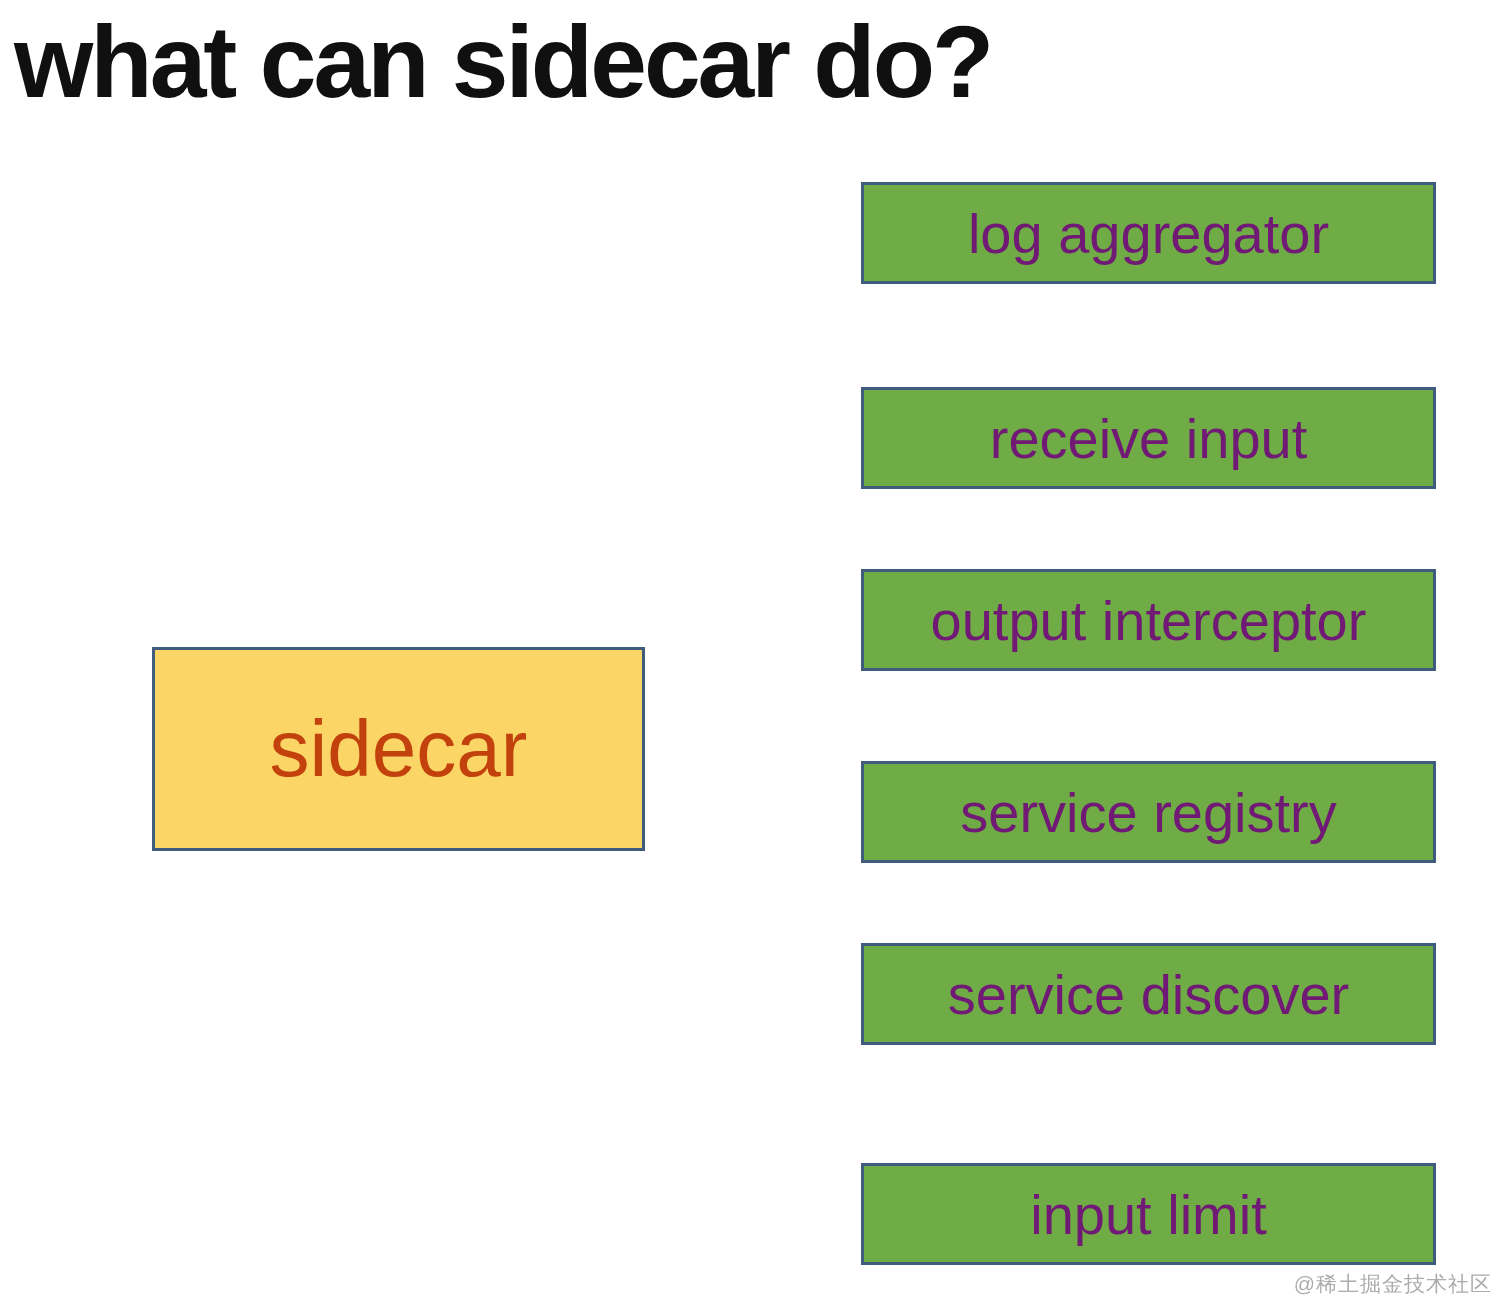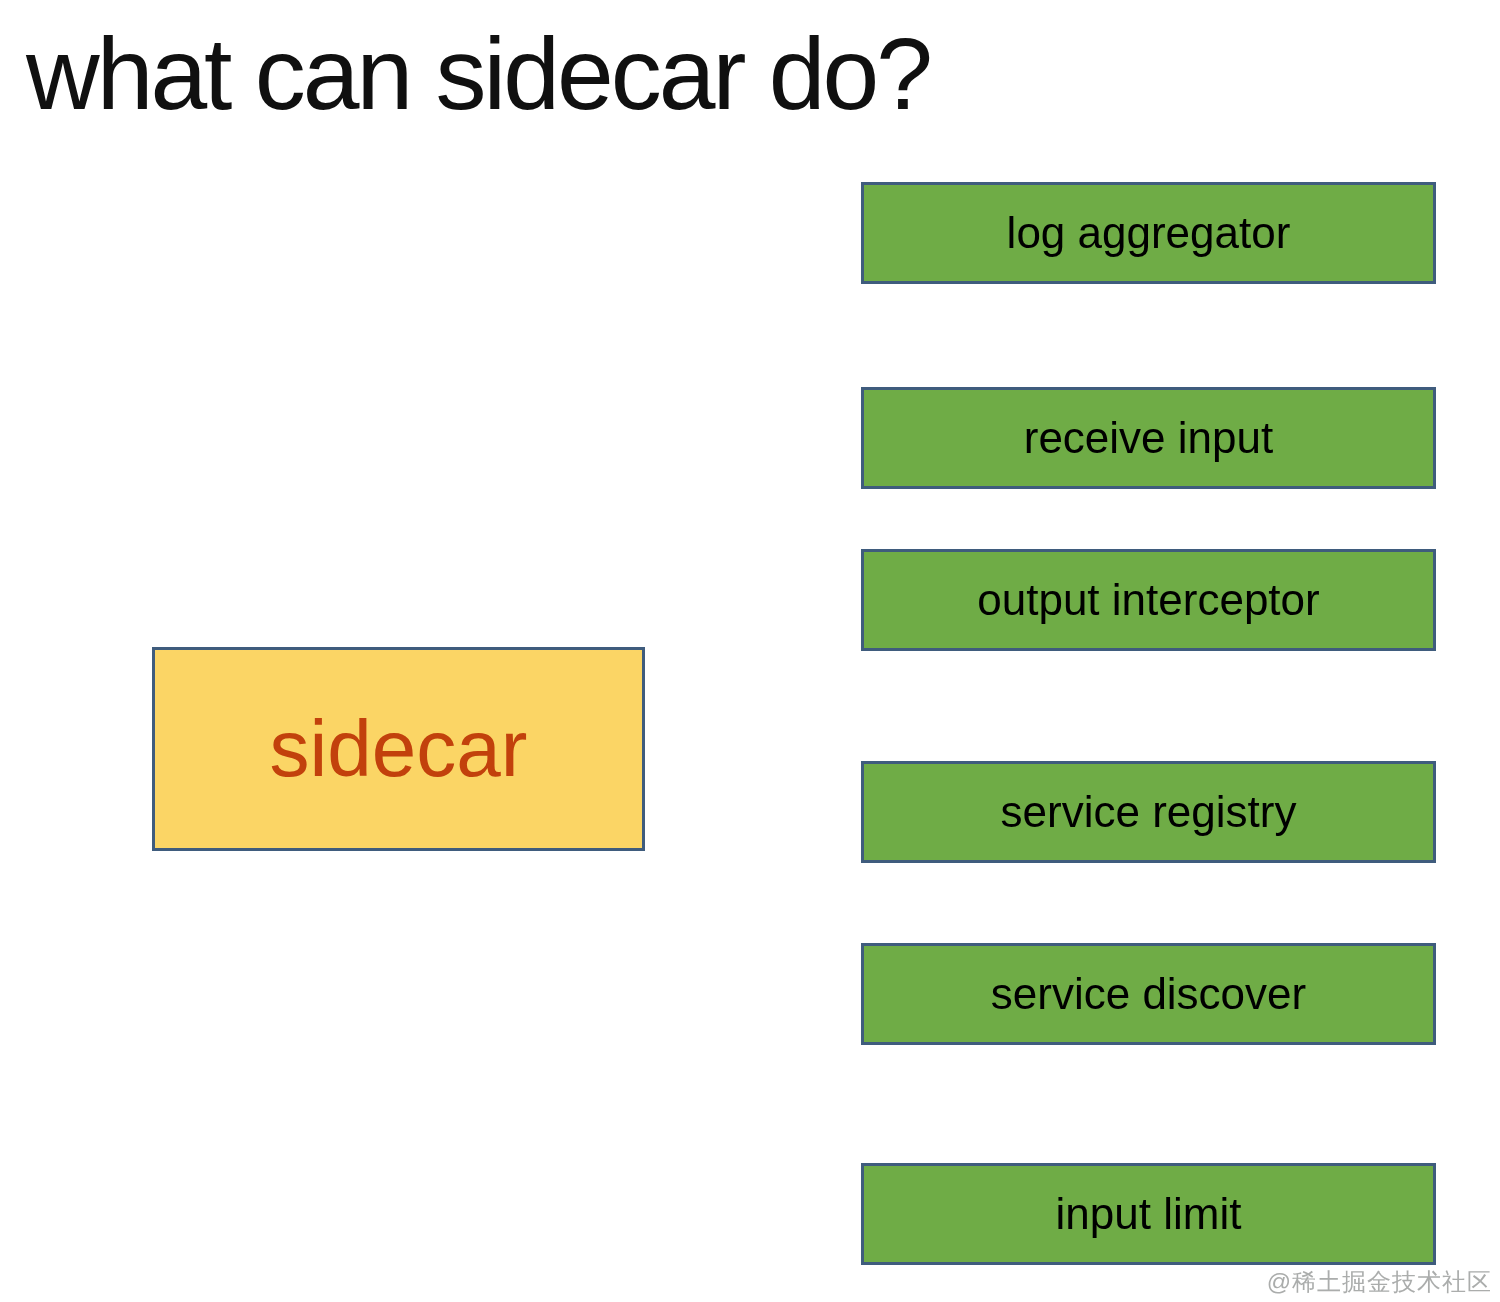--- a/index.html
+++ b/index.html
@@ -12,23 +12,23 @@
     width: 1500px;
     height: 1302px;
     background: #ffffff;
     overflow: hidden;
     font-family: "Liberation Sans", sans-serif;
   }
   .title {
     position: absolute;
     left: 14px;
     top: 2px;
-    margin: 12px;
+    margin: 0;
     font-size: 102px;
-    font-weight: 400;
+    font-weight: 700;
     letter-spacing: -3px;
     color: #101010;
     white-space: nowrap;
     line-height: 1.18;
   }
   .box {
     position: absolute;
     box-sizing: border-box;
     border: 3px solid #3f5c7d;
     display: flex;
@@ -48,36 +48,36 @@
     font-size: 80px;
     letter-spacing: 0px;
   }
   .cap-box {
     left: 861px;
     width: 575px;
     height: 102px;
     background: #6fac46;
   }
   .cap-box .label {
-    color: #000000;
-    font-size: 44px;
+    color: #701a75;
+    font-size: 56px;
     letter-spacing: 0px;
     white-space: nowrap;
   }
   .cap-1 { top: 182px; }
   .cap-2 { top: 380px; margin-top: 7px; }
-  .cap-3 { top: 549px; }
+  .cap-3 { top: 569px; }
   .cap-4 { top: 745px; margin-top: 16px; }
   .cap-5 { top: 943px; }
   .cap-6 { top: 1163px; }
   .watermark {
     position: absolute;
     right: 8px;
     bottom: 4px;
-    font-size: 24px;
+    font-size: 21px;
     color: #abadac;
     letter-spacing: 1px;
     white-space: nowrap;
   }
 </style>
 </head>
 <body>
 
 <div class="slide">
 

